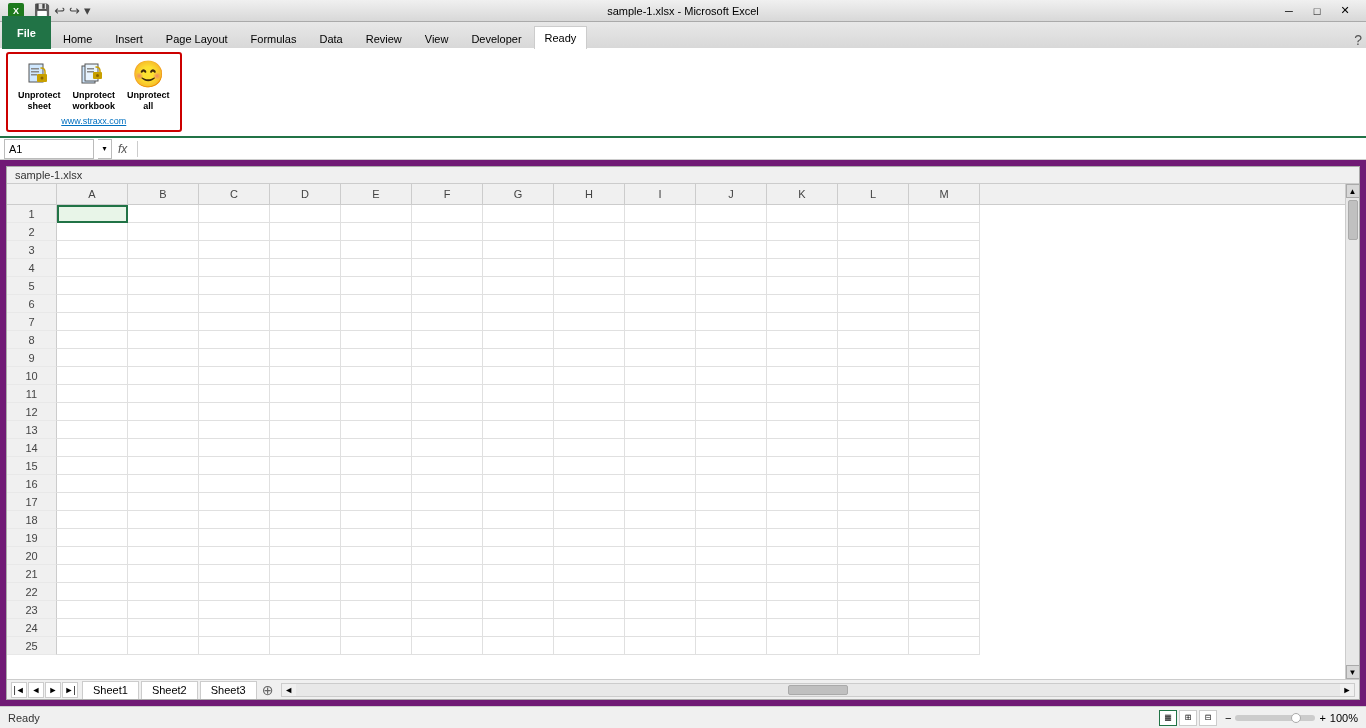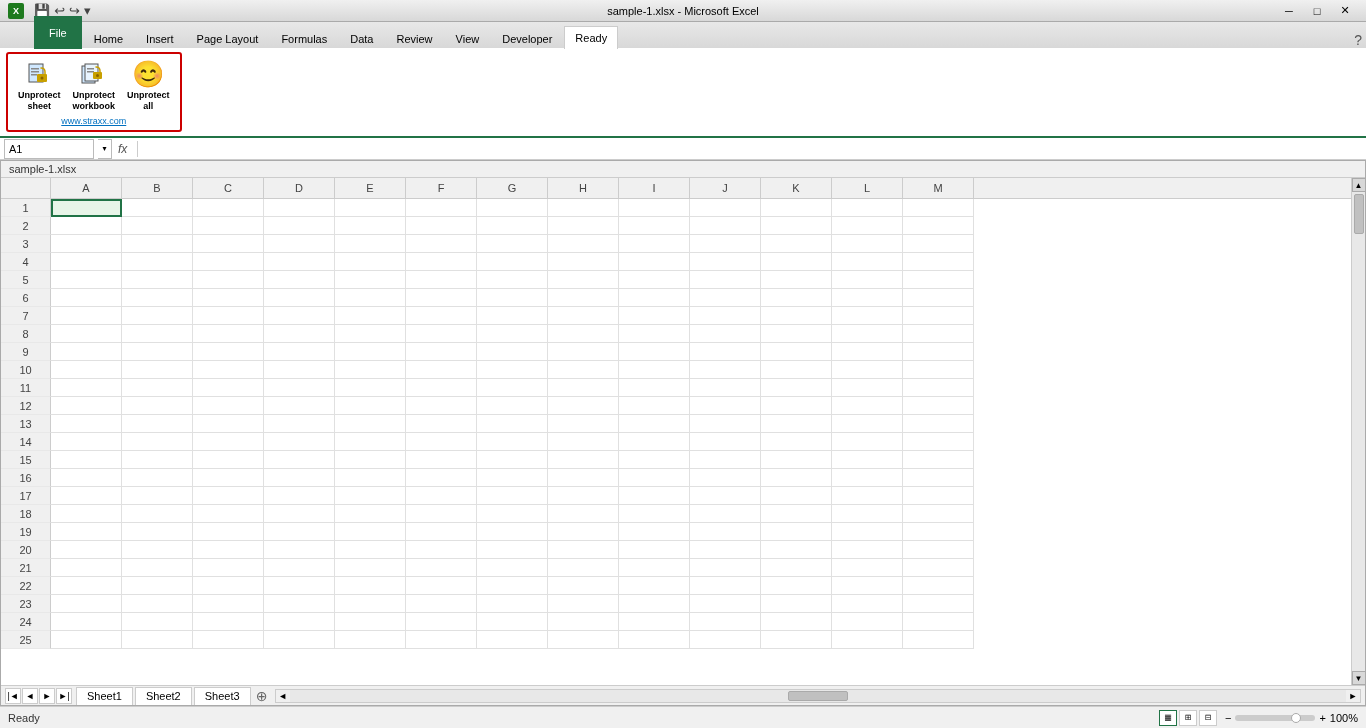--- a/index.html
+++ b/index.html
@@ -37,23 +37,22 @@
       border-bottom: none;
       margin-right: 1px;
       position: relative;
       top: 1px;
       background: transparent;
     }
     .ribbon-tab.file-tab {
       background: #217346;
       color: white;
       border-color: #217346;
-      font-weight: normal;
+      font-weight: bold;
       padding: 16px 14px;
-      margin-left: 32px;
     }
     .ribbon-tab.straxx-tab {
       background: white;
       border-color: #ccc;
       border-bottom-color: white;
       height: 23px;
     }
 
     
     .ribbon-content {
@@ -253,21 +252,21 @@
     .view-buttons { display: flex; gap: 2px; }
     .view-btn { width: 18px; height: 16px; border: 1px solid #ccc; background: white; display: flex; align-items: center; justify-content: center; cursor: pointer; font-size: 8px; }
     .view-btn.active { border-color: #217346; }
     .zoom-area { display: flex; align-items: center; gap: 4px; font-size: 11px; }
     .zoom-slider { width: 80px; height: 6px; background: #ccc; border-radius: 3px; position: relative; }
     .zoom-slider-thumb { width: 10px; height: 10px; background: white; border: 1px solid #aaa; border-radius: 50%; position: absolute; top: -2px; left: 70%; }
 
     .app-wrapper { display: flex; flex-direction: column; height: 728px; width: 1366px; }
     .ribbon-area { flex-shrink: 0; }
     .content-area { display: flex; flex: 1; overflow: hidden; }
-    .left-panel { flex: 1; display: flex; flex-direction: column; overflow: hidden; background: #701a75; }
+    .left-panel { flex: 1; display: flex; flex-direction: column; overflow: hidden; padding: 6px; background: #701a75; }
   </style>
 </head>
 <body>
 
 <div class="app-wrapper">
 
   <div class="title-bar">
     <div class="title-bar-left">
       <div class="title-bar-icon">
         <span>X</span>

